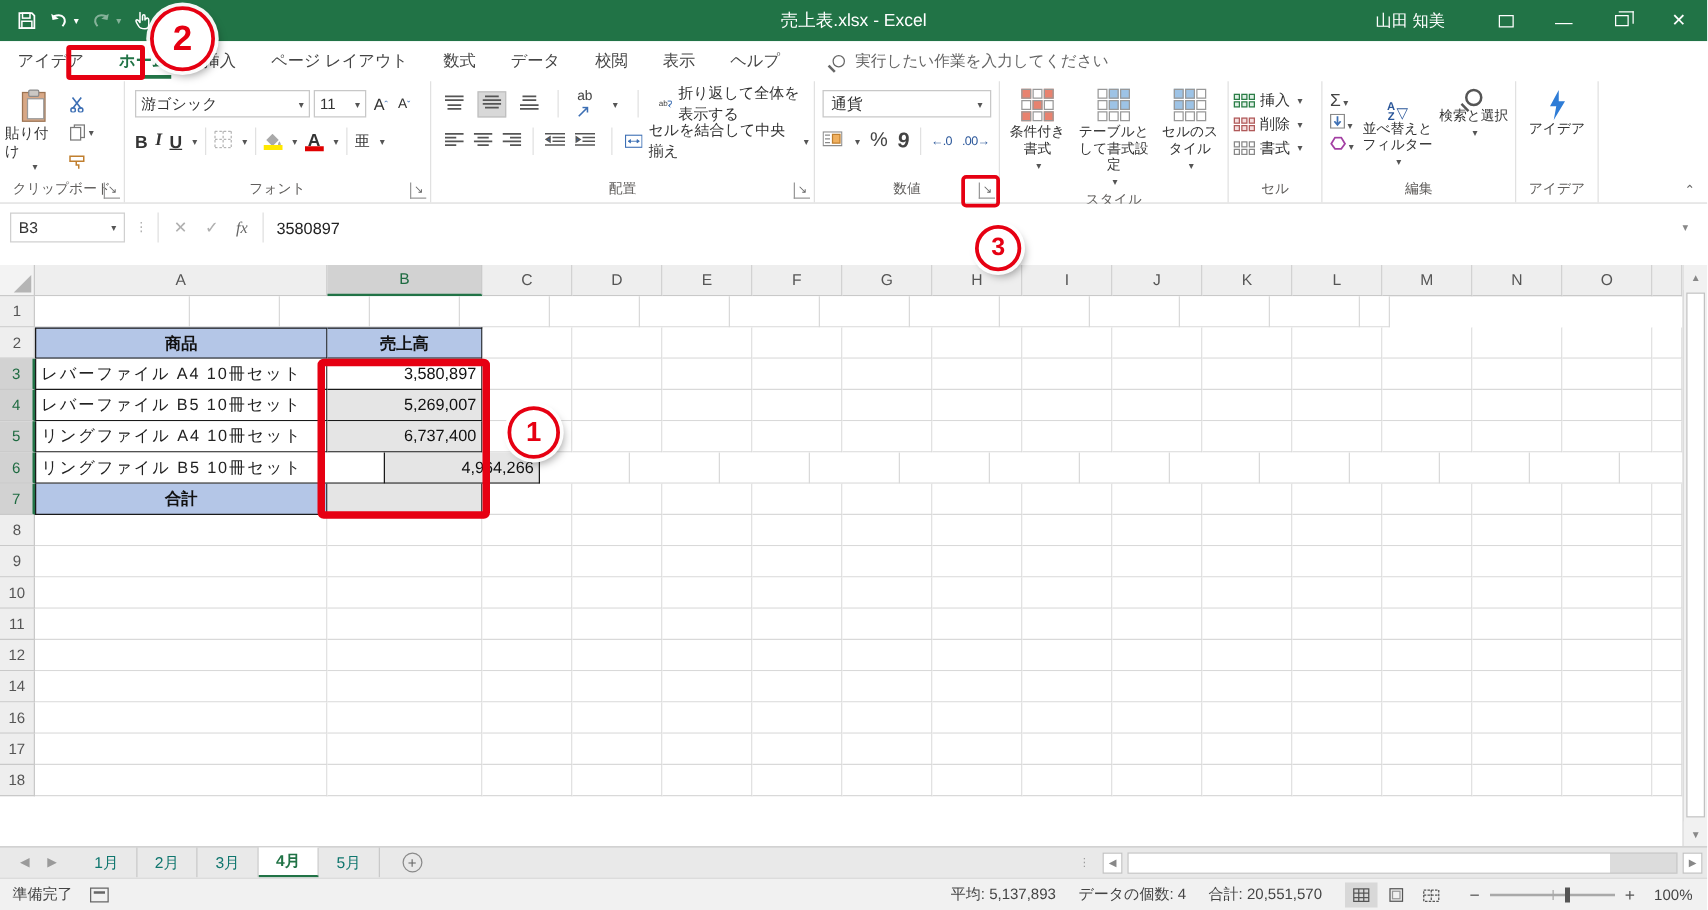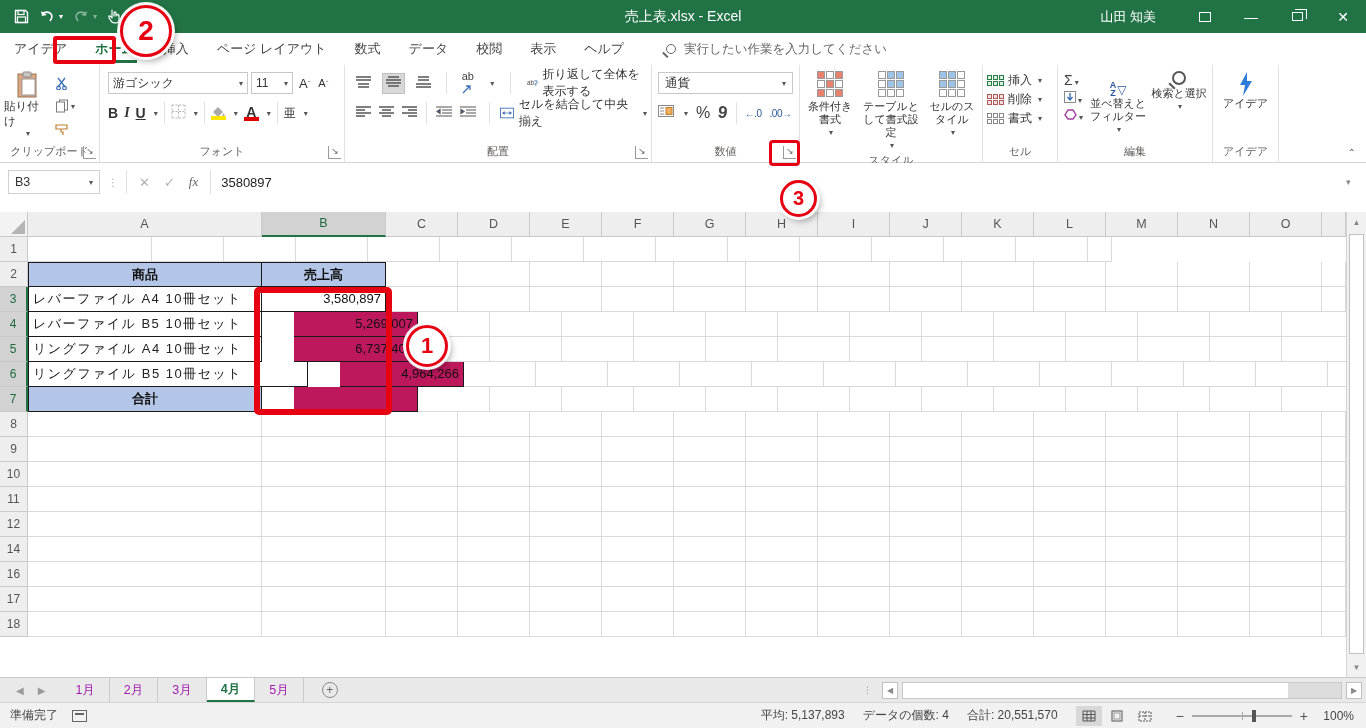--- a/index.html
+++ b/index.html
@@ -98,32 +98,32 @@
   .rowhdr { background:#eeeeee; border-right:1px solid #c9c9c9; border-bottom:1px solid #c9c9c9; text-align:center; color:#555; font-size:12px; }
   .rowhdr.selhdr { background:#d2d2d2; border-right:2px solid #217346; color:#1e6b41; }
   .corner { background:#f3f3f3; position:relative; }
   .corner:after { content:""; position:absolute; right:2px; bottom:2px; border-style:solid; border-width:0 0 14px 14px; border-color:transparent transparent #b5b5b5 transparent; }
   .c-title { padding-left:4px; font-size:13.5px; color:#222; }
   .c-bluehdr { background:#b4c6e7; font-weight:bold; text-align:center; color:#111;
                border-right:1px solid #1a1a1a; border-bottom:1px solid #1a1a1a; }
   .c-name { padding-left:4px; letter-spacing:1.5px; color:#222; border-right:1px solid #1a1a1a; border-bottom:1px solid #1a1a1a; }
   .c-val { text-align:right; padding-right:4px; color:#111; border-right:1px solid #1a1a1a; border-bottom:1px solid #1a1a1a; }
   .bl { border-left:1px solid #1a1a1a; } .bt { border-top:1px solid #1a1a1a; }
-  .c-sel { background:#be185d;margin-left:32px; } .c-active { background:#ffffff; }
+  .c-sel { background:#e5e5e5; } .c-active { background:#ffffff; }
 
   
   .vscroll { position:absolute; right:0; top:212px; width:20px; height:465px; background:#f1f1f1; border-left:1px solid #d5d5d5; }
   .vs-btn { height:20px; display:flex; align-items:center; justify-content:center; color:#888; font-size:8px; background:#f1f1f1; }
   .vs-thumb { position:absolute; left:2px; right:2px; top:22px; height:420px; background:#ffffff; border:1px solid #c1c1c1; }
   .vs-down { position:absolute; bottom:0; left:0; right:0; }
 
   
   .sheetbar { position:absolute; left:0; top:677px; width:1366px; height:25px; background:#e9e9e9; border-top:1px solid #c9c9c9; display:flex; align-items:stretch; font-size:12.5px; }
   .nav-arrows { display:flex; align-items:center; gap:14px; padding:0 16px; color:#9a9a9a; font-size:10px; }
-  .stab { padding:0 14px; display:flex; align-items:center; color:#a21caf; border-right:1px solid #c9c9c9; }
+  .stab { padding:0 14px; display:flex; align-items:center; color:#0f766e; border-right:1px solid #c9c9c9; }
   .stab:first-of-type { border-left:1px solid #c9c9c9; }
   .stab.active { background:#fff; color:#217346; font-weight:bold; border-bottom:2px solid #217346; }
   .addsheet { width:16px; height:16px; border:1px solid #8a8a8a; border-radius:50%; display:flex; align-items:center; justify-content:center; color:#666; font-size:12px; margin:auto 0 auto 18px; line-height:14px; }
   .hscroll { margin-left:auto; display:flex; align-items:center; gap:4px; padding-right:4px; }
   .splitdots { color:#999; font-size:9px; letter-spacing:0; margin-right:6px; }
   .hs-btn { width:16px; height:17px; background:#fff; border:1px solid #c1c1c1; display:flex; align-items:center; justify-content:center; color:#888; font-size:8px; }
   .hs-track { width:440px; height:17px; background:#dcdcdc; border:1px solid #c9c9c9; position:relative; }
   .hs-thumb { position:absolute; left:0; top:0; bottom:0; width:385px; background:#fff; }
 
   

